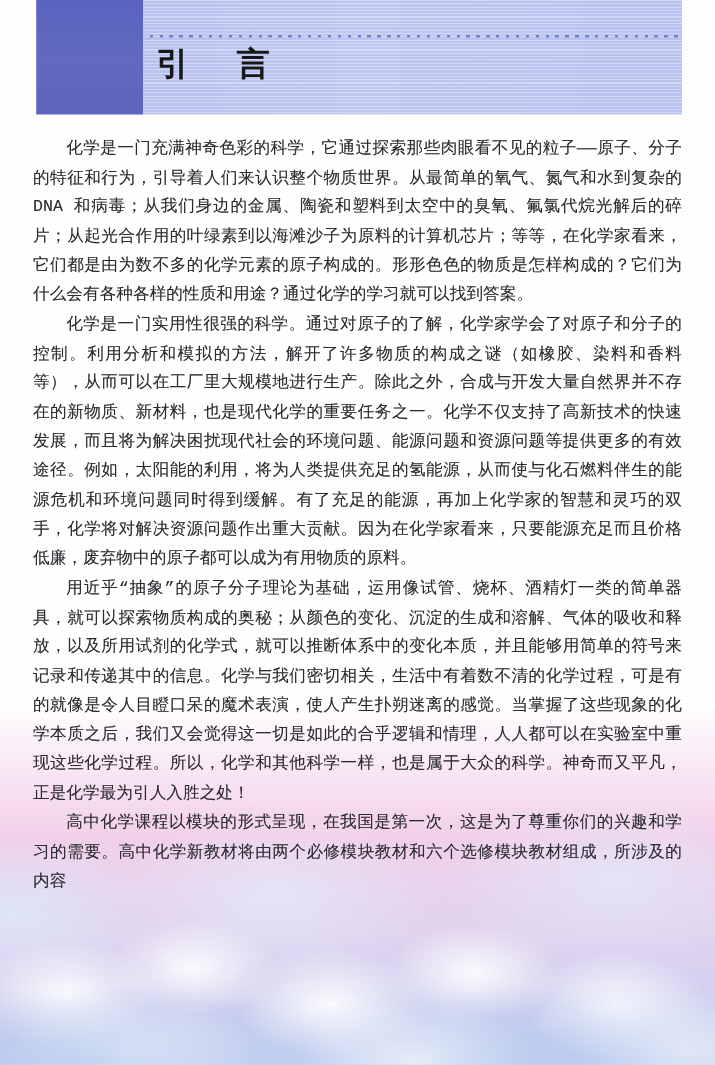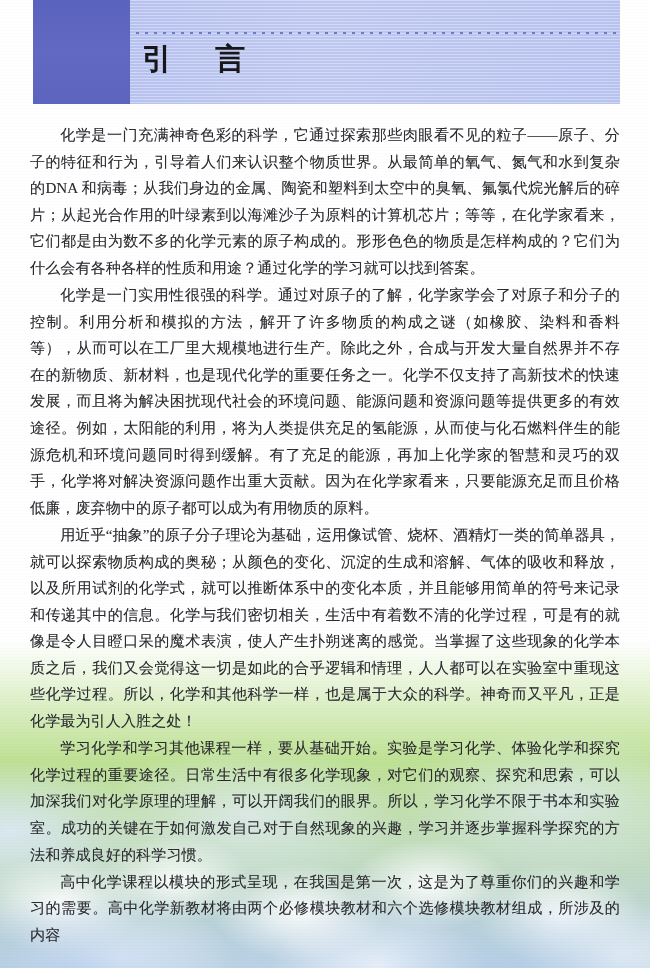--- a/index.html
+++ b/index.html
@@ -11,21 +11,21 @@
     height: 968px;
     background: #ffffff;
     font-family: "DejaVu Serif", "Liberation Serif", serif;
     overflow: hidden;
   }
 
   #page {
     position: relative;
     width: 650px;
     height: 968px;
-    background: #84cc16;
+    background: #f9a8d4;
     overflow: hidden;
   }
 
   
   .bg-layer {
     position: absolute;
     left: 0;
     top: 0;
     width: 650px;
     height: 968px;
@@ -139,21 +139,21 @@
   
   .content {
     position: absolute;
     left: 30px;
     top: 122px;
     width: 590px;
   }
 
   .para {
     margin: 0 0 0.5px 0;
-    font-family: Liberation Serif, serif;
+    font-family: Liberation Mono, monospace;
     font-size: 15.1px;
     line-height: 26.6px;
     color: #2b2b30;
     text-align: justify;
     text-justify: inter-character;
     text-indent: 2em;
     letter-spacing: 0.004em;
   }
 
   .para.tight { margin-bottom: 0; }
@@ -177,17 +177,16 @@
     <div class="header-band"></div>
     <div class="header-block"></div>
     <div class="header-dots"></div>
     <div class="header-title">引　言</div>
   </div>
 
   <div class="content">
     <p class="para">化学是一门充满神奇色彩的科学，它通过探索那些肉眼看不见的粒子——原子、分子的特征和行为，引导着人们来认识整个物质世界。从最简单的氧气、氮气和水到复杂的DNA 和病毒；从我们身边的金属、陶瓷和塑料到太空中的臭氧、氟氯代烷光解后的碎片；从起光合作用的叶绿素到以海滩沙子为原料的计算机芯片；等等，在化学家看来，它们都是由为数不多的化学元素的原子构成的。形形色色的物质是怎样构成的？它们为什么会有各种各样的性质和用途？通过化学的学习就可以找到答案。</p>
     <p class="para">化学是一门实用性很强的科学。通过对原子的了解，化学家学会了对原子和分子的控制。利用分析和模拟的方法，解开了许多物质的构成之谜（如橡胶、染料和香料等），从而可以在工厂里大规模地进行生产。除此之外，合成与开发大量自然界并不存在的新物质、新材料，也是现代化学的重要任务之一。化学不仅支持了高新技术的快速发展，而且将为解决困扰现代社会的环境问题、能源问题和资源问题等提供更多的有效途径。例如，太阳能的利用，将为人类提供充足的氢能源，从而使与化石燃料伴生的能源危机和环境问题同时得到缓解。有了充足的能源，再加上化学家的智慧和灵巧的双手，化学将对解决资源问题作出重大贡献。因为在化学家看来，只要能源充足而且价格低廉，废弃物中的原子都可以成为有用物质的原料。</p>
     <p class="para">用近乎“抽象”的原子分子理论为基础，运用像试管、烧杯、酒精灯一类的简单器具，就可以探索物质构成的奥秘；从颜色的变化、沉淀的生成和溶解、气体的吸收和释放，以及所用试剂的化学式，就可以推断体系中的变化本质，并且能够用简单的符号来记录和传递其中的信息。化学与我们密切相关，生活中有着数不清的化学过程，可是有的就像是令人目瞪口呆的魔术表演，使人产生扑朔迷离的感觉。当掌握了这些现象的化学本质之后，我们又会觉得这一切是如此的合乎逻辑和情理，人人都可以在实验室中重现这些化学过程。所以，化学和其他科学一样，也是属于大众的科学。神奇而又平凡，正是化学最为引人入胜之处！</p>
-    <p class="para">学习化学和学习其他课程一样，要从基础开始。实验是学习化学、体验化学和探究化学过程的重要途径。日常生活中有很多化学现象，对它们的观察、探究和思索，可以加深我们对化学原理的理解，可以开阔我们的眼界。所以，学习化学不限于书本和实验室。成功的关键在于如何激发自己对于自然现象的兴趣，学习并逐步掌握科学探究的方法和养成良好的科学习惯。</p>
     <p class="para tight">高中化学课程以模块的形式呈现，在我国是第一次，这是为了尊重你们的兴趣和学习的需要。高中化学新教材将由两个必修模块教材和六个选修模块教材组成，所涉及的内容</p>
   </div>
 
 </div>
 
 </body></html>

